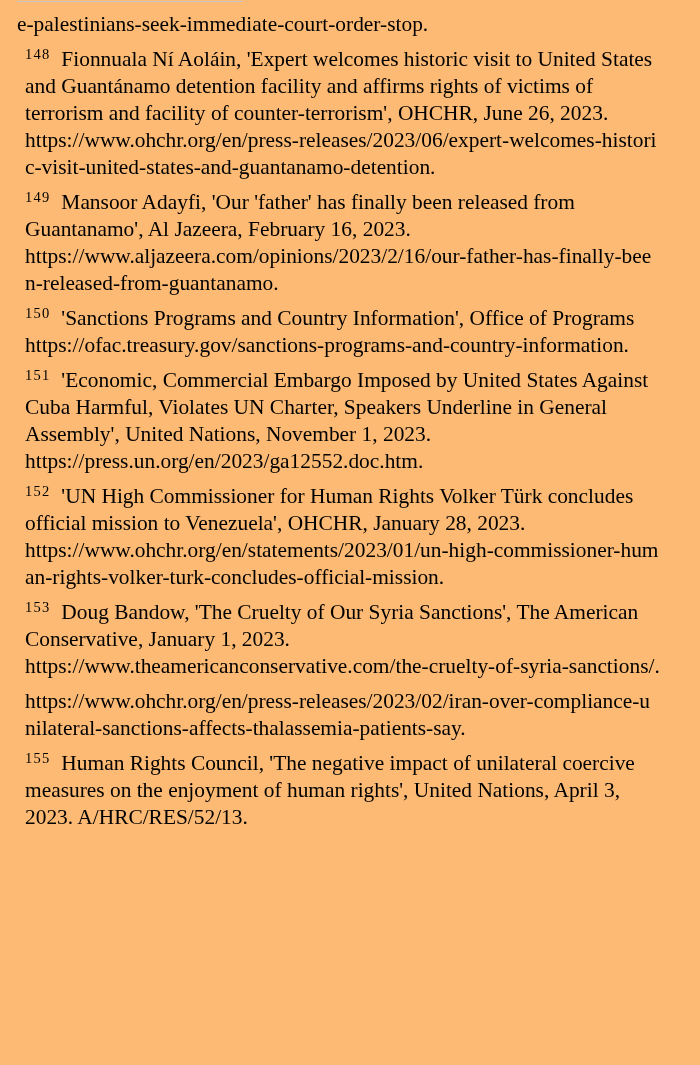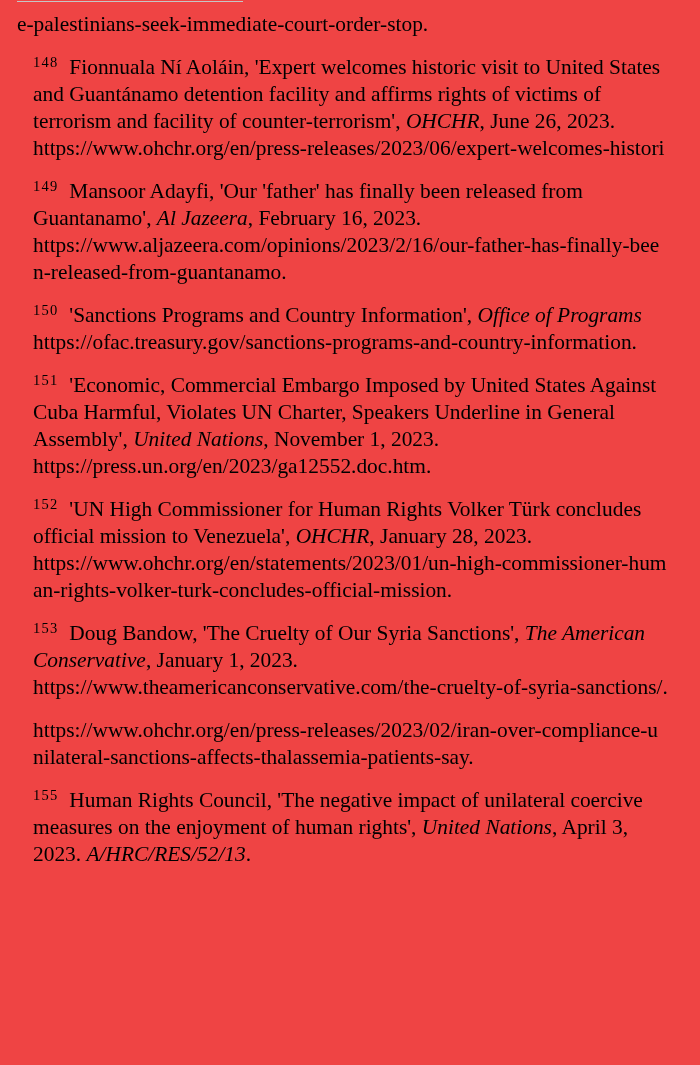--- a/index.html
+++ b/index.html
@@ -35,50 +35,50 @@
     width: 670px;
   }
   .line {
     white-space: pre;
     font-size: 21.4px;
     line-height: 27px;
     height: 27px;
     letter-spacing: 0px;
   }
   .footnote {
-    margin: 16px;
+    margin: 8px;
     padding: 0;
   }
   .seg-italic {
-    font-style: italic;
   }
   .fn-num {
     display: inline-block;
     font-size: 14.5px;
     line-height: 14.5px;
     vertical-align: baseline;
     position: relative;
     top: -7px;
     letter-spacing: 1.2px;
     margin-right: 11px;
   }
 </style>
 </head>
 <body>
 
-<div class="page" style="background: #ef4444; color: rgb(0, 0, 0);">
+<div class="page" style="background: #fdba74; color: rgb(0, 0, 0);">
   <div class="separator-rule" style="background: rgb(197, 197, 197);"></div>
   <div class="text-block">
     <div class="line">e-palestinians-seek-immediate-court-order-stop.</div>
     <div id="footnotes-list">
         <div class="footnote">
           <div class="line"><span class="fn-num">148</span><span class="seg-plain">Fionnuala Ní Aoláin, 'Expert welcomes historic visit to United States</span></div>
           <div class="line"><span class="seg-plain">and Guantánamo detention facility and affirms rights of victims of</span></div>
           <div class="line"><span class="seg-plain">terrorism and facility of counter-terrorism', </span><span class="seg-italic">OHCHR</span><span class="seg-plain">, June 26, 2023.</span></div>
           <div class="line"><span class="seg-plain">https://www.ohchr.org/en/press-releases/2023/06/expert-welcomes-histori</span></div>
+          <div class="line"><span class="seg-plain">c-visit-united-states-and-guantanamo-detention.</span></div>
         </div>
         <div class="footnote">
           <div class="line"><span class="fn-num">149</span><span class="seg-plain">Mansoor Adayfi, 'Our 'father' has finally been released from</span></div>
           <div class="line"><span class="seg-plain">Guantanamo', </span><span class="seg-italic">Al Jazeera</span><span class="seg-plain">, February 16, 2023.</span></div>
           <div class="line"><span class="seg-plain">https://www.aljazeera.com/opinions/2023/2/16/our-father-has-finally-bee</span></div>
           <div class="line"><span class="seg-plain">n-released-from-guantanamo.</span></div>
         </div>
         <div class="footnote">
           <div class="line"><span class="fn-num">150</span><span class="seg-plain">'Sanctions Programs and Country Information', </span><span class="seg-italic">Office of Programs</span></div>
           <div class="line"><span class="seg-plain">https://ofac.treasury.gov/sanctions-programs-and-country-information.</span></div>

